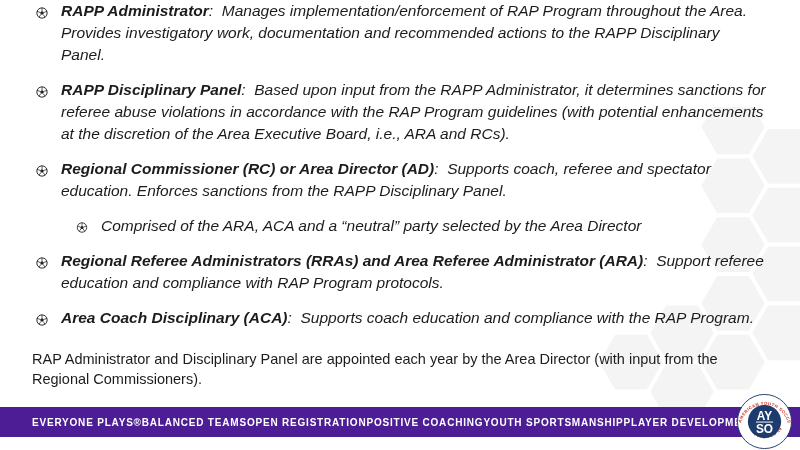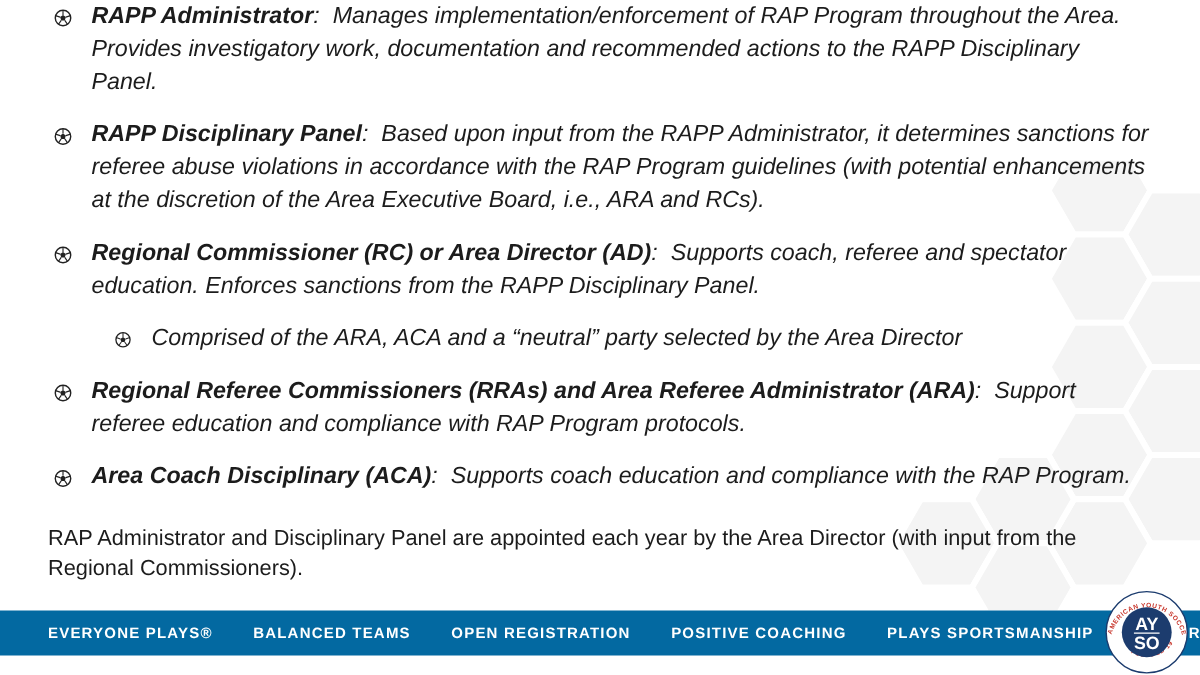--- a/index.html
+++ b/index.html
@@ -26,22 +26,22 @@
   .bullet.sub{margin-left:46px;margin-bottom:13px;}
   .bullet.sub .ballwrap{width:11px;height:11px;margin-top:4px;}
   .btext{font-size:15.5px;line-height:1.42;color:#1c1c1c;white-space:pre-wrap;font-style:italic;}
   .btext b{font-weight:700;}
 
   .note{
     font-size:14.5px;line-height:1.38;color:#1c1c1c;margin:20px 2px 0 2px;
   }
 
   .footer{
-    position:absolute;left:0;right:0;bottom:13px;height:30px;background:#0369a1;
-    display:flex;align-items:center;padding-left:32px;gap:27px;z-index:2;
+    position:absolute;left:0;right:0;bottom:13px;height:30px;background:#4c1d95;
+    display:flex;align-items:center;padding-left:32px;z-index:2;
   }
   .footer .fitem{
     color:#ffffff;font-size:10px;font-weight:600;letter-spacing:.8px;white-space:nowrap;
   }
   .logo{position:absolute;right:7px;bottom:0px;width:57px;height:57px;z-index:4;}
 </style>
 </head>
 <body>
 
 <svg width="0" height="0" style="position:absolute">
@@ -105,39 +105,39 @@
       <span class="ballwrap"><svg width="100%" height="100%">
             <use href="#ball"></use>
           </svg></span>
       <span class="btext"><span>Comprised of the ARA, ACA and a “neutral” party selected by the Area Director</span></span>
     </div>
 
     <div class="bullet">
       <span class="ballwrap"><svg width="100%" height="100%">
             <use href="#ball"></use>
           </svg></span>
-      <span class="btext"><b>Regional Referee Commissioners (RRAs) and Area Referee Administrator (ARA)</b><span>:  Support referee education and compliance with RAP Program protocols.</span></span>
+      <span class="btext"><b>Regional Referee Administrators (RRAs) and Area Referee Administrator (ARA)</b><span>:  Support referee education and compliance with RAP Program protocols.</span></span>
     </div>
 
     <div class="bullet">
       <span class="ballwrap"><svg width="100%" height="100%">
             <use href="#ball"></use>
           </svg></span>
       <span class="btext"><b>Area Coach Disciplinary (ACA)</b><span>:  Supports coach education and compliance with the RAP Program.</span></span>
     </div>
 
     <div class="note">RAP Administrator and Disciplinary Panel are appointed each year by the Area Director (with input from the Regional Commissioners).</div>
   </div>
 
   <div class="footer">
     <span class="fitem">EVERYONE PLAYS®</span>
     <span class="fitem">BALANCED TEAMS</span>
     <span class="fitem">OPEN REGISTRATION</span>
     <span class="fitem">POSITIVE COACHING</span>
-    <span class="fitem">PLAYS SPORTSMANSHIP</span>
+    <span class="fitem">YOUTH SPORTSMANSHIP</span>
     <span class="fitem">PLAYER DEVELOPMENT</span>
   </div>
 
   <svg class="logo" viewBox="0 0 60 60">
     <circle cx="30" cy="30" r="28.5" fill="#ffffff" stroke="#1C3C6E" stroke-width="1"></circle>
     <defs>
       <path id="arcTop" d="M 5,33 A 25.5,25.5 0 0 1 55,33"></path>
       <path id="arcBot" d="M 12,38 A 22,22 0 0 0 48,38"></path>
     </defs>
     <text font-size="4.6" fill="#C8382E" font-weight="bold" letter-spacing="0.4" font-family="Liberation Sans, sans-serif">

